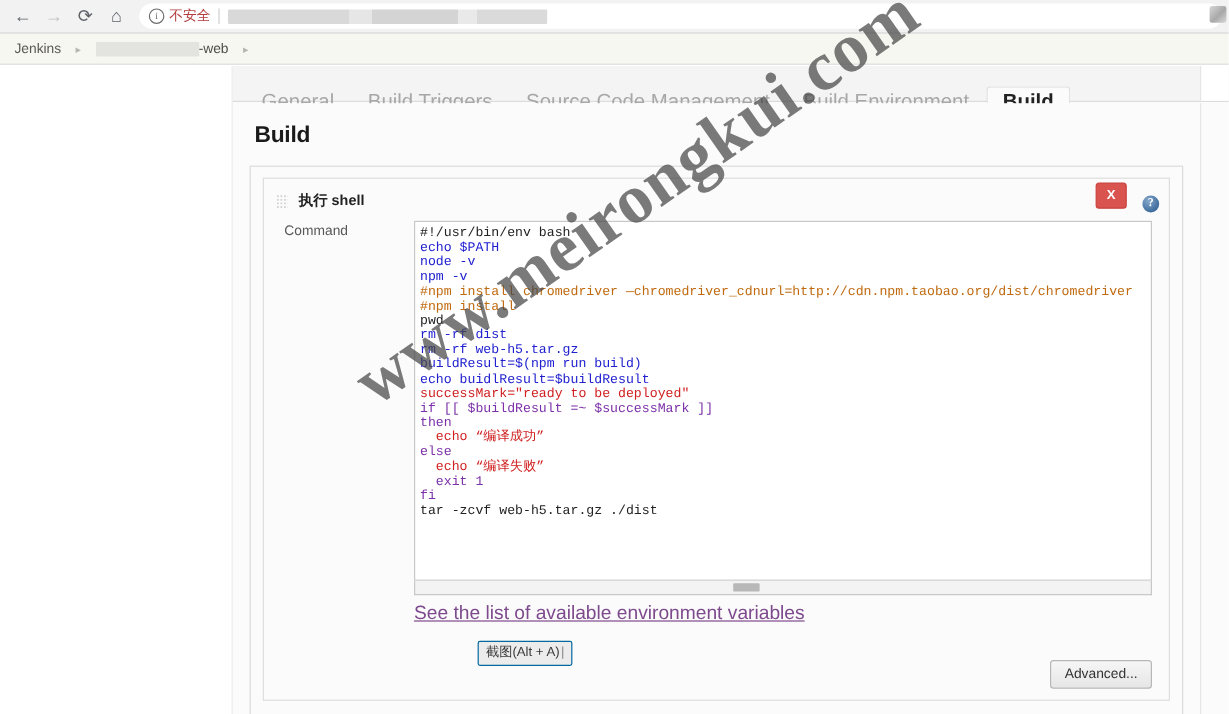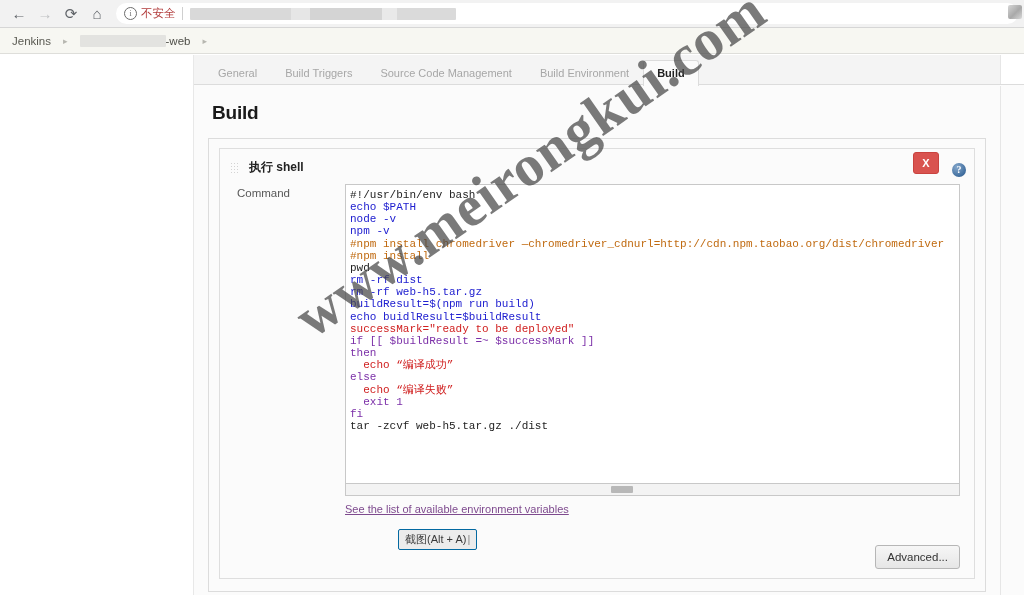--- a/index.html
+++ b/index.html
@@ -157,28 +157,28 @@
     height: 30px;
     background: #f4f4f4;
     border-bottom: 1px solid #dcdcdc;
     display: flex;
     align-items: flex-end;
     padding-left: 10px;
     box-sizing: border-box;
     position: relative;
   }
   .tab {
-    font-size: 11px;
+    font-size: 17px;
     color: #a7a7a7;
     padding: 5px 13px 6px 13px;
     line-height: 14px;
     border: 1px solid transparent;
     border-bottom: none;
     position: relative;
-    top: 2px;
+    top: 14px;
     white-space: nowrap;
   }
   .tab.active {
     color: #222;
     font-weight: bold;
     background: #fbfbfb;
     border-color: #dcdcdc;
     border-radius: 3px 3px 0 0;
   }
   .tabbar-right-edge {
@@ -329,21 +329,21 @@
     top: 2px;
     left: 265px;
     width: 22px;
     height: 7px;
     background: #b8b8b8;
     border-radius: 1px;
   }
   .env-link {
     display: inline-block;
     margin: 7px 0 0 0;
-    font-size: 11px;
+    font-size: 16px;
     color: #7e4a8e;
     text-decoration: underline;
     cursor: pointer;
   }
 
   .bottom-row {
     position: relative;
     height: 42px;
     margin-top: 6px;
   }

